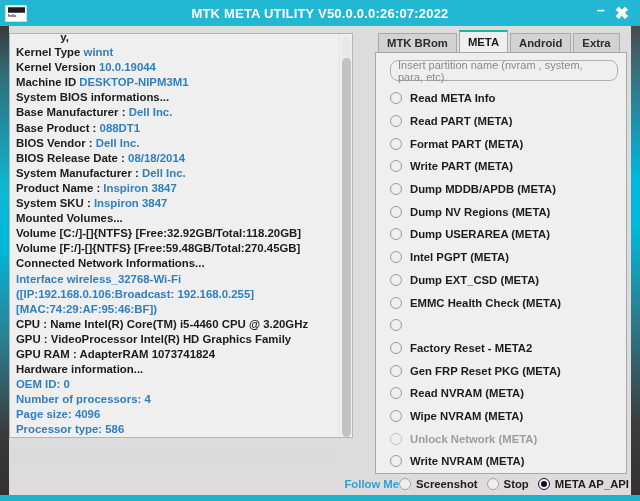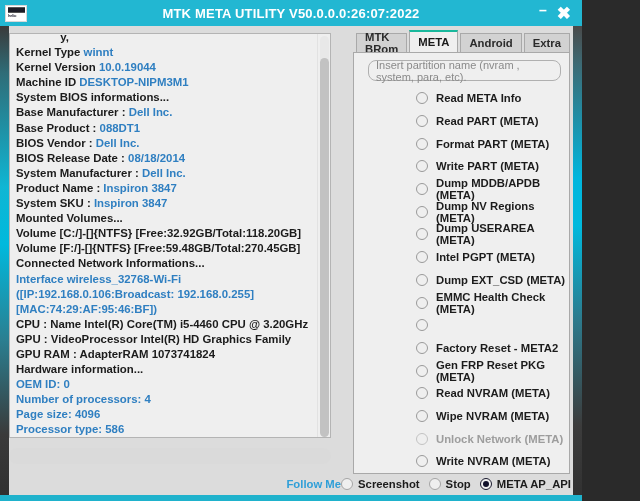--- a/index.html
+++ b/index.html
@@ -6,21 +6,21 @@
   html, body {
     width: 640px; height: 501px;
     overflow: hidden;
     font-family: "Liberation Sans", sans-serif;
     background: #2a2a2a;
   }
 
   
   .window {
     position: relative;
-    width: 582px; height: 501px;
+    width: 640px; height: 501px;
     background: #dcdcdc;
     display: flex; flex-direction: column;
   }
 
   
   .edge-strip {
     position: absolute; top: 26px; bottom: 0; width: 9px;
     background: linear-gradient(to bottom,
         #3a3a3a 0%, #2f6d78 10%, #0fb6d4 34%, #00b9dd 46%,
         #2b7f91 66%, #3a3a3a 86%, #303030 100%);
@@ -168,21 +168,21 @@
     margin: 0 8px 0 14px;
     height: 21px;
     background: #efefef;
     border: 1px solid #b0b0b0;
     border-radius: 8px;
     display: flex; align-items: center;
     padding: 0 7px;
     font-size: 11px; color: #8a8a8a;
     font-family: "Liberation Sans", sans-serif;
   }
-  .opt-list { margin-top: 6px; padding-left: 48px; }
+  .opt-list { margin-top: 6px; }
   .opt {
     display: flex; align-items: center;
     height: 22.7px;
     padding-left: 14px;
     cursor: pointer; user-select: none;
   }
   .radio {
     width: 12px; height: 12px; border-radius: 50%;
     border: 1.6px solid #9a9a9a;
     background: #efefef;

